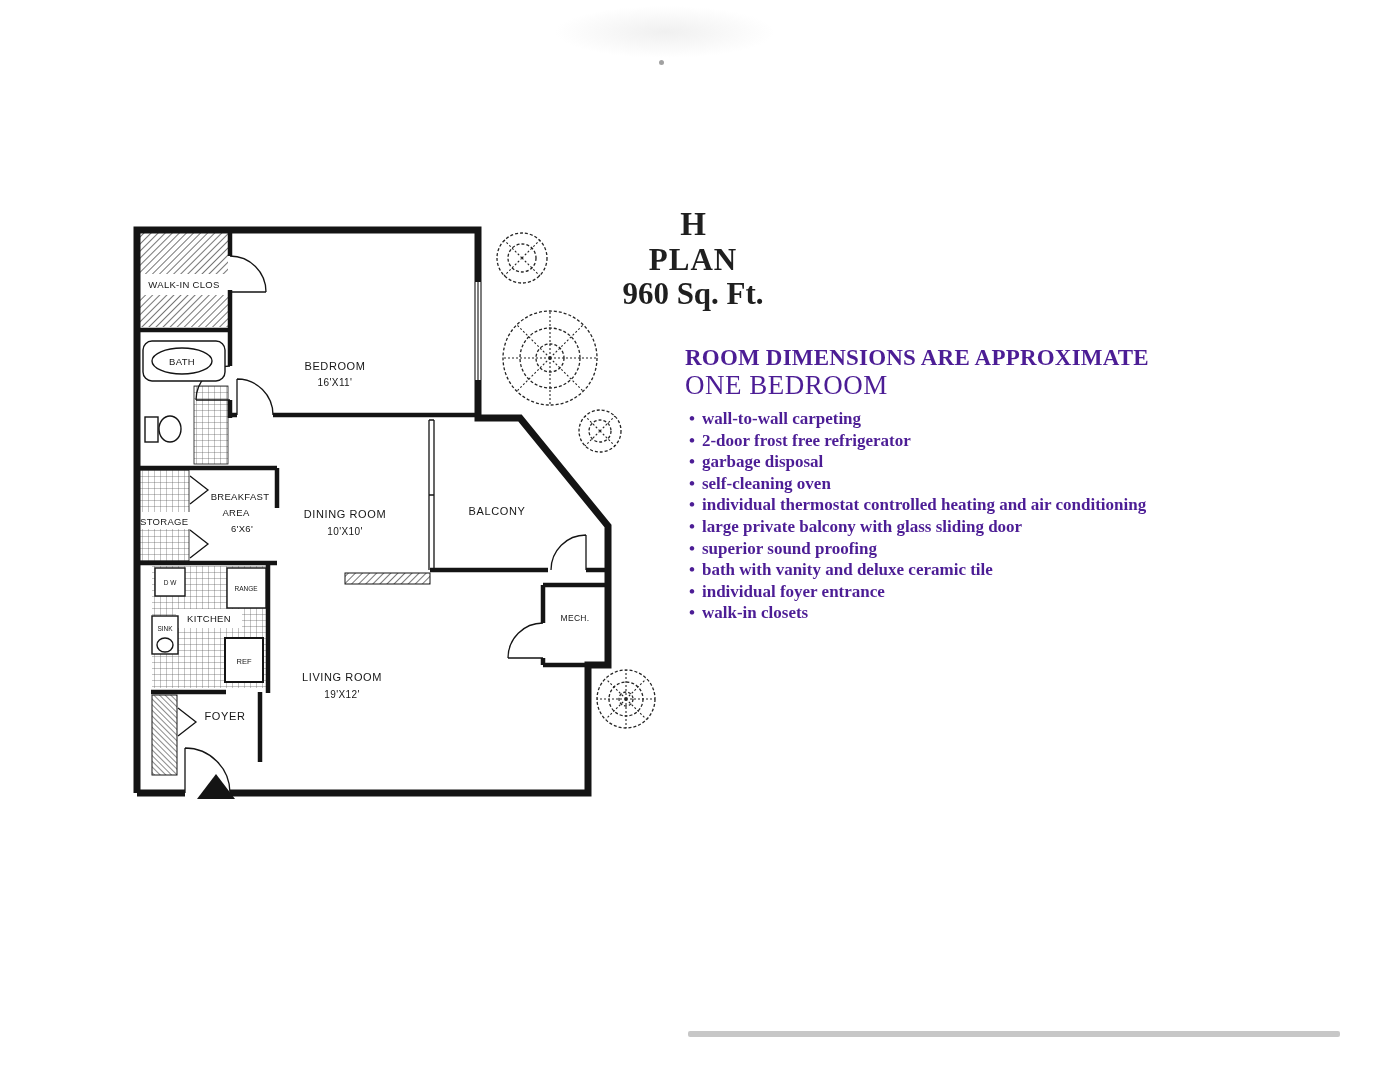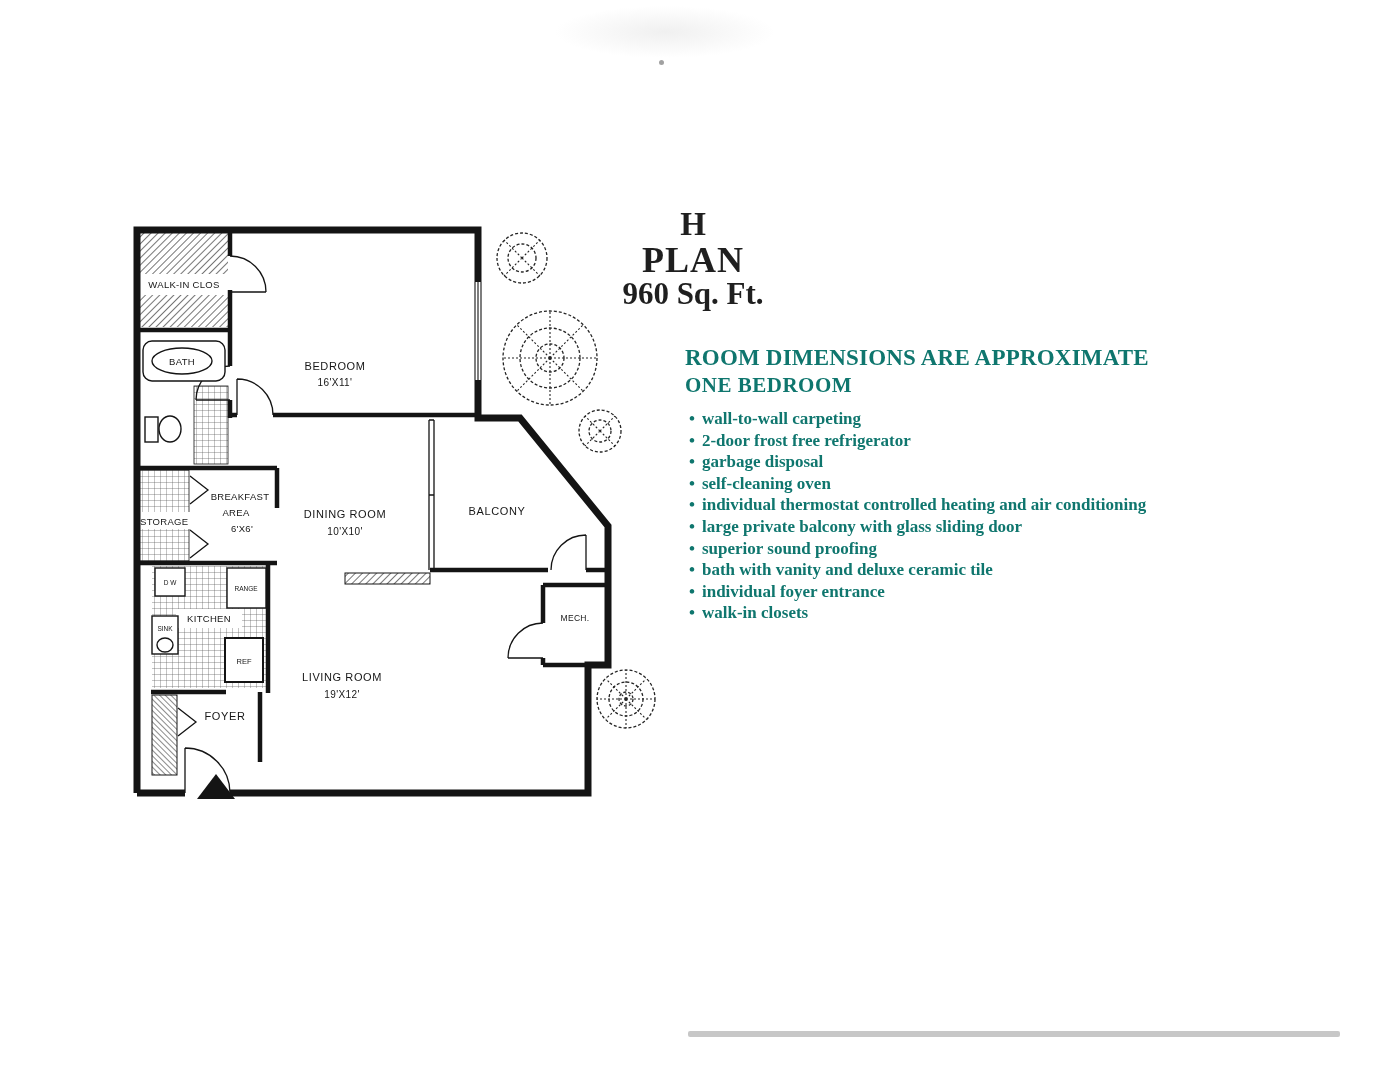--- a/index.html
+++ b/index.html
@@ -3,26 +3,26 @@
 <meta charset="utf-8">
 <style>
   html,body{margin:0;padding:0;}
   body{width:1398px;height:1080px;background:#ffffff;position:relative;overflow:hidden;
        font-family:"Liberation Serif",serif;color:#1c1c1c;}
 
   
   .title-block{position:absolute;left:593px;top:206px;width:200px;text-align:center;
                font-weight:bold;color:#1f1f1f;}
   .t1{font-size:33px;line-height:37px;}
-  .t2{font-size:36px;line-height:34px;letter-spacing:1px;font-family:Liberation Serif, serif;}
+  .t2{font-size:31px;line-height:34px;letter-spacing:1px;font-family:Liberation Serif, serif;}
   .t3{font-size:31px;line-height:34px;}
 
-  .info-block{position:absolute;left:685px;top:344px;width:528px;color:#0f766e;}
+  .info-block{position:absolute;left:685px;top:344px;width:528px;color:#4c1d95;}
   .note{font-size:23px;font-weight:bold;letter-spacing:0.2px;line-height:27px;}
-  .unit{font-size:21px;font-weight:bold;letter-spacing:0.5px;line-height:28px;}
+  .unit{font-size:27px;font-weight:normal;letter-spacing:0.5px;line-height:28px;}
   .features{list-style:none;margin:9px 4px 0;padding:0;font-size:17px;font-weight:bold;line-height:21.6px;}
   .features li{padding-left:16px;text-indent:-16px;}
   .b{margin-right:7px;}
   .ftext{white-space:pre-line;}
 
   
   .plan-wrap{position:absolute;left:130px;top:218px;text-align:right;}
   svg text{font-family:"Liberation Sans",sans-serif;fill:#161616;}
   .lbl{font-size:11px;letter-spacing:0.6px;}
   .dims{font-size:10px;letter-spacing:0.4px;}

